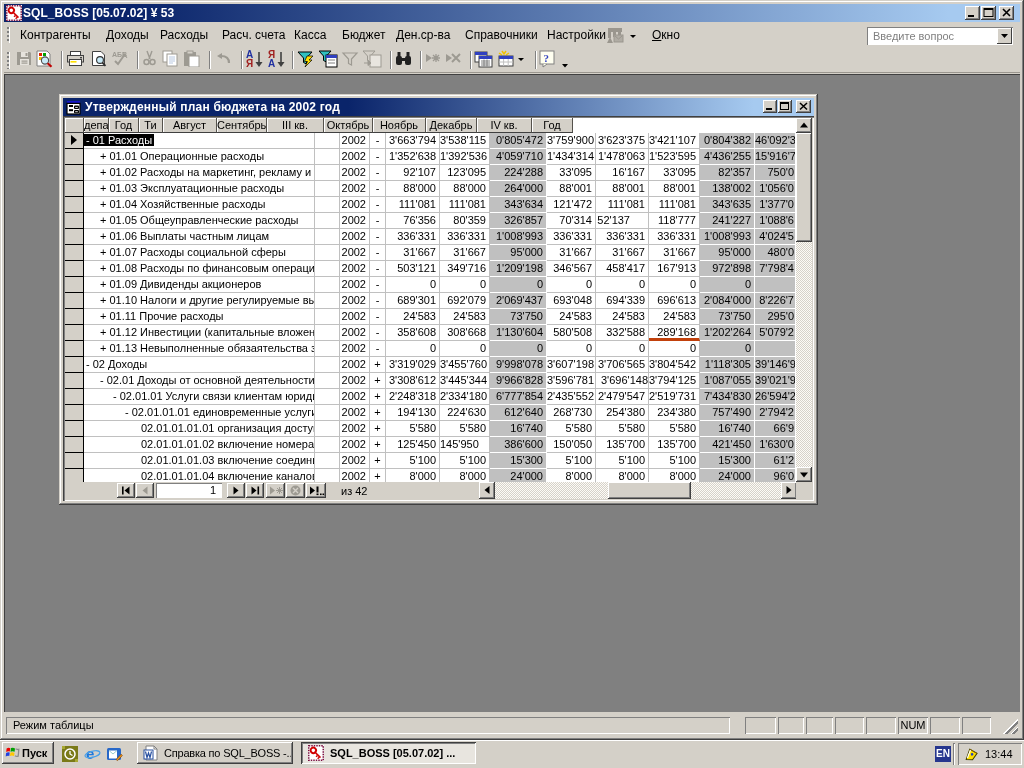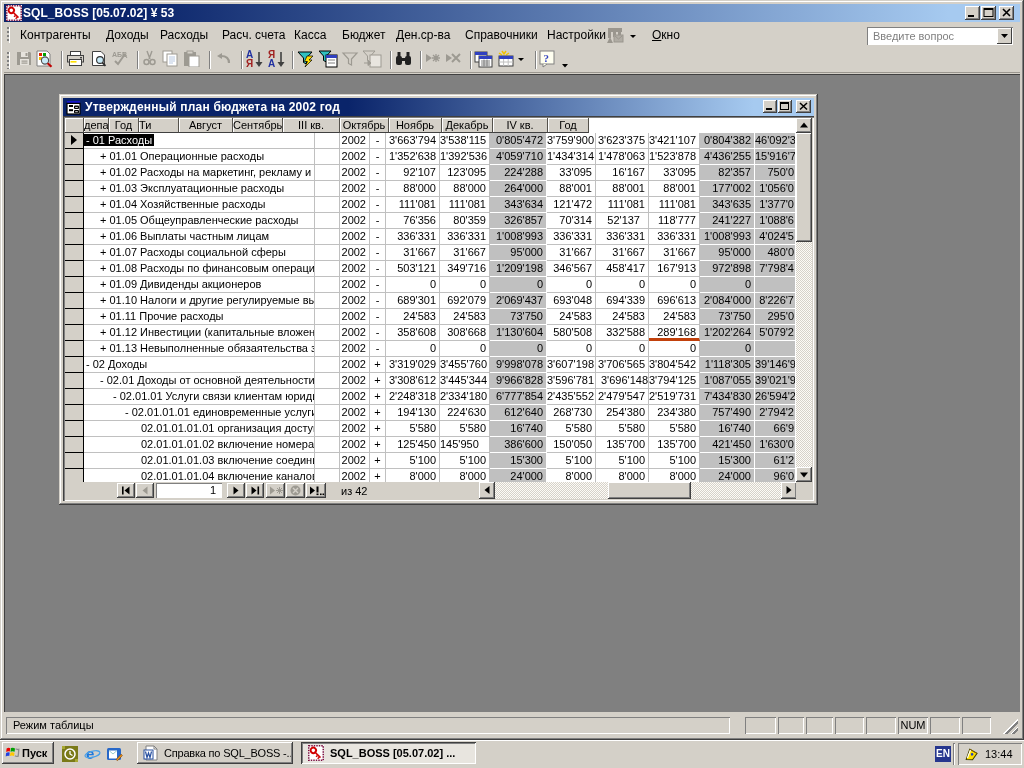--- a/index.html
+++ b/index.html
@@ -367,21 +367,21 @@
       <path d="M5.5 4 L5.5 12 L10.5 8 Z" fill="#000"></path>
     </svg>
   </div>
 <div class="abs" style="left:608px;top:482px;width:83px;height:17px;background:#d4d0c8;box-shadow:inset -1px -1px 0 #404040,inset 1px 1px 0 #fff,inset -2px -2px 0 #808080,inset 2px 2px 0 #d4d0c8"></div>
 <div class="abs" style="left:796px;top:482px;width:16px;height:17px;background:#d4d0c8"></div>
 <div class="abs" style="left:65px;top:118px;width:731px;height:364px;overflow:hidden;background:#fff">
     <div style="display:flex;height:15px">
       <div style="box-sizing:border-box;width:19px;height:15px;background:#d4d0c8;border-right:1px solid #55524c;border-bottom:1px solid #404040;box-shadow:inset 1px 1px 0 #fff;font-size:11px;line-height:14px;text-align:center;overflow:hidden;white-space:nowrap"></div>
       <div style="box-sizing:border-box;width:25px;height:15px;background:#d4d0c8;border-right:1px solid #55524c;border-bottom:1px solid #404040;box-shadow:inset 1px 1px 0 #fff;font-size:11px;line-height:14px;text-align:center;overflow:hidden;white-space:nowrap">депа</div>
       <div style="box-sizing:border-box;width:30px;height:15px;background:#d4d0c8;border-right:1px solid #55524c;border-bottom:1px solid #404040;box-shadow:inset 1px 1px 0 #fff;font-size:11px;line-height:14px;text-align:center;overflow:hidden;white-space:nowrap">Год</div>
-      <div style="box-sizing:border-box;width:40px;height:15px;background:#d4d0c8;border-right:1px solid #55524c;border-bottom:1px solid #404040;box-shadow:inset 1px 1px 0 #fff;font-size:11px;line-height:14px;overflow:hidden;white-space:nowrap">Ти</div>
+      <div style="box-sizing:border-box;width:24px;height:15px;background:#d4d0c8;border-right:1px solid #55524c;border-bottom:1px solid #404040;box-shadow:inset 1px 1px 0 #fff;font-size:11px;line-height:14px;text-align:center;overflow:hidden;white-space:nowrap">Ти</div>
       <div style="box-sizing:border-box;width:54px;height:15px;background:#d4d0c8;border-right:1px solid #55524c;border-bottom:1px solid #404040;box-shadow:inset 1px 1px 0 #fff;font-size:11px;line-height:14px;text-align:center;overflow:hidden;white-space:nowrap">Август</div>
       <div style="box-sizing:border-box;width:50px;height:15px;background:#d4d0c8;border-right:1px solid #55524c;border-bottom:1px solid #404040;box-shadow:inset 1px 1px 0 #fff;font-size:11px;line-height:14px;text-align:center;overflow:hidden;white-space:nowrap">Сентябрь</div>
       <div style="box-sizing:border-box;width:57px;height:15px;background:#d4d0c8;border-right:1px solid #55524c;border-bottom:1px solid #404040;box-shadow:inset 1px 1px 0 #fff;font-size:11px;line-height:14px;text-align:center;overflow:hidden;white-space:nowrap">III кв.</div>
       <div style="box-sizing:border-box;width:49px;height:15px;background:#d4d0c8;border-right:1px solid #55524c;border-bottom:1px solid #404040;box-shadow:inset 1px 1px 0 #fff;font-size:11px;line-height:14px;text-align:center;overflow:hidden;white-space:nowrap">Октябрь</div>
       <div style="box-sizing:border-box;width:53px;height:15px;background:#d4d0c8;border-right:1px solid #55524c;border-bottom:1px solid #404040;box-shadow:inset 1px 1px 0 #fff;font-size:11px;line-height:14px;text-align:center;overflow:hidden;white-space:nowrap">Ноябрь</div>
       <div style="box-sizing:border-box;width:51px;height:15px;background:#d4d0c8;border-right:1px solid #55524c;border-bottom:1px solid #404040;box-shadow:inset 1px 1px 0 #fff;font-size:11px;line-height:14px;text-align:center;overflow:hidden;white-space:nowrap">Декабрь</div>
       <div style="box-sizing:border-box;width:55px;height:15px;background:#d4d0c8;border-right:1px solid #55524c;border-bottom:1px solid #404040;box-shadow:inset 1px 1px 0 #fff;font-size:11px;line-height:14px;text-align:center;overflow:hidden;white-space:nowrap">IV кв.</div>
       <div style="box-sizing:border-box;width:41px;height:15px;background:#d4d0c8;border-right:1px solid #55524c;border-bottom:1px solid #404040;box-shadow:inset 1px 1px 0 #fff;font-size:11px;line-height:14px;text-align:center;overflow:hidden;white-space:nowrap">Год</div>
     </div>
     <div style="display:flex;height:16px">
@@ -407,21 +407,21 @@
       <div style="box-sizing:border-box;width:19px;background:#d4d0c8;border-right:1px solid #000;border-bottom:1px solid #000"></div>
       <div style="box-sizing:border-box;width:231px;background:#fff;border-right:1px solid #c0c0c0;border-bottom:1px solid #c0c0c0;font-size:11px;line-height:15px;white-space:nowrap;overflow:hidden;padding-left:16px">+ 01.01 Операционные расходы</div>
       <div style="box-sizing:border-box;width:25px;background:#fff;border-right:1px solid #c0c0c0;border-bottom:1px solid #c0c0c0"></div>
       <div style="box-sizing:border-box;width:30px;background:#fff;border-right:1px solid #c0c0c0;border-bottom:1px solid #c0c0c0;font-size:11px;line-height:15px;text-align:right;padding-right:3px">2002</div>
       <div style="box-sizing:border-box;width:16px;background:#fff;border-right:1px solid #c0c0c0;border-bottom:1px solid #c0c0c0;font-size:11px;line-height:15px;text-align:center">-</div>
       <div style="box-sizing:border-box;width:54px;background:#fff;border-right:1px solid #c0c0c0;border-bottom:1px solid #c0c0c0;font-size:11px;line-height:15px;text-align:right;padding-right:3px;overflow:hidden">1'352'638</div>
       <div style="box-sizing:border-box;width:50px;background:#fff;border-right:1px solid #c0c0c0;border-bottom:1px solid #c0c0c0;font-size:11px;line-height:15px;text-align:right;padding-right:3px;overflow:hidden">1'392'536</div>
       <div style="box-sizing:border-box;width:57px;background:#c0c0c0;border-right:1px solid #fff;border-bottom:1px solid #fff;font-size:11px;line-height:15px;text-align:right;padding-right:3px;overflow:hidden">4'059'710</div>
       <div style="box-sizing:border-box;width:49px;background:#fff;border-right:1px solid #c0c0c0;border-bottom:1px solid #c0c0c0;font-size:11px;line-height:15px;text-align:right;padding-right:3px;overflow:hidden">1'434'314</div>
       <div style="box-sizing:border-box;width:53px;background:#fff;border-right:1px solid #c0c0c0;border-bottom:1px solid #c0c0c0;font-size:11px;line-height:15px;text-align:right;padding-right:3px;overflow:hidden">1'478'063</div>
-      <div style="box-sizing:border-box;width:51px;background:#fff;border-right:1px solid #c0c0c0;border-bottom:1px solid #c0c0c0;font-size:11px;line-height:15px;text-align:right;padding-right:3px;overflow:hidden">1'523'878</div>
+      <div style="box-sizing:border-box;width:51px;background:#fff;border-right:1px solid #c0c0c0;border-bottom:1px solid #c0c0c0;font-size:11px;line-height:15px;text-align:right;padding-right:3px;overflow:hidden">1'523'595</div>
       <div style="box-sizing:border-box;width:55px;background:#c0c0c0;border-right:1px solid #fff;border-bottom:1px solid #fff;font-size:11px;line-height:15px;text-align:right;padding-right:3px;overflow:hidden">4'436'255</div>
       <div style="box-sizing:border-box;width:41px;background:#c0c0c0;border-right:1px solid #fff;border-bottom:1px solid #fff;font-size:11px;line-height:15px;text-align:right;padding-right:1px;overflow:hidden">15'916'7</div>
     </div>
     <div style="display:flex;height:16px">
       <div style="box-sizing:border-box;width:19px;background:#d4d0c8;border-right:1px solid #000;border-bottom:1px solid #000"></div>
       <div style="box-sizing:border-box;width:231px;background:#fff;border-right:1px solid #c0c0c0;border-bottom:1px solid #c0c0c0;font-size:11px;line-height:15px;white-space:nowrap;overflow:hidden;padding-left:16px">+ 01.02 Расходы на маркетинг, рекламу и инф</div>
       <div style="box-sizing:border-box;width:25px;background:#fff;border-right:1px solid #c0c0c0;border-bottom:1px solid #c0c0c0"></div>
       <div style="box-sizing:border-box;width:30px;background:#fff;border-right:1px solid #c0c0c0;border-bottom:1px solid #c0c0c0;font-size:11px;line-height:15px;text-align:right;padding-right:3px">2002</div>
       <div style="box-sizing:border-box;width:16px;background:#fff;border-right:1px solid #c0c0c0;border-bottom:1px solid #c0c0c0;font-size:11px;line-height:15px;text-align:center">-</div>
       <div style="box-sizing:border-box;width:54px;background:#fff;border-right:1px solid #c0c0c0;border-bottom:1px solid #c0c0c0;font-size:11px;line-height:15px;text-align:right;padding-right:3px;overflow:hidden">92'107</div>
@@ -438,21 +438,21 @@
       <div style="box-sizing:border-box;width:231px;background:#fff;border-right:1px solid #c0c0c0;border-bottom:1px solid #c0c0c0;font-size:11px;line-height:15px;white-space:nowrap;overflow:hidden;padding-left:16px">+ 01.03 Эксплуатационные расходы</div>
       <div style="box-sizing:border-box;width:25px;background:#fff;border-right:1px solid #c0c0c0;border-bottom:1px solid #c0c0c0"></div>
       <div style="box-sizing:border-box;width:30px;background:#fff;border-right:1px solid #c0c0c0;border-bottom:1px solid #c0c0c0;font-size:11px;line-height:15px;text-align:right;padding-right:3px">2002</div>
       <div style="box-sizing:border-box;width:16px;background:#fff;border-right:1px solid #c0c0c0;border-bottom:1px solid #c0c0c0;font-size:11px;line-height:15px;text-align:center">-</div>
       <div style="box-sizing:border-box;width:54px;background:#fff;border-right:1px solid #c0c0c0;border-bottom:1px solid #c0c0c0;font-size:11px;line-height:15px;text-align:right;padding-right:3px;overflow:hidden">88'000</div>
       <div style="box-sizing:border-box;width:50px;background:#fff;border-right:1px solid #c0c0c0;border-bottom:1px solid #c0c0c0;font-size:11px;line-height:15px;text-align:right;padding-right:3px;overflow:hidden">88'000</div>
       <div style="box-sizing:border-box;width:57px;background:#c0c0c0;border-right:1px solid #fff;border-bottom:1px solid #fff;font-size:11px;line-height:15px;text-align:right;padding-right:3px;overflow:hidden">264'000</div>
       <div style="box-sizing:border-box;width:49px;background:#fff;border-right:1px solid #c0c0c0;border-bottom:1px solid #c0c0c0;font-size:11px;line-height:15px;text-align:right;padding-right:3px;overflow:hidden">88'001</div>
       <div style="box-sizing:border-box;width:53px;background:#fff;border-right:1px solid #c0c0c0;border-bottom:1px solid #c0c0c0;font-size:11px;line-height:15px;text-align:right;padding-right:3px;overflow:hidden">88'001</div>
       <div style="box-sizing:border-box;width:51px;background:#fff;border-right:1px solid #c0c0c0;border-bottom:1px solid #c0c0c0;font-size:11px;line-height:15px;text-align:right;padding-right:3px;overflow:hidden">88'001</div>
-      <div style="box-sizing:border-box;width:55px;background:#c0c0c0;border-right:1px solid #fff;border-bottom:1px solid #fff;font-size:11px;line-height:15px;text-align:right;padding-right:3px;overflow:hidden">177'002</div>
+      <div style="box-sizing:border-box;width:55px;background:#c0c0c0;border-right:1px solid #fff;border-bottom:1px solid #fff;font-size:11px;line-height:15px;text-align:right;padding-right:3px;overflow:hidden">138'002</div>
       <div style="box-sizing:border-box;width:41px;background:#c0c0c0;border-right:1px solid #fff;border-bottom:1px solid #fff;font-size:11px;line-height:15px;text-align:right;padding-right:1px;overflow:hidden">1'056'0</div>
     </div>
     <div style="display:flex;height:16px">
       <div style="box-sizing:border-box;width:19px;background:#d4d0c8;border-right:1px solid #000;border-bottom:1px solid #000"></div>
       <div style="box-sizing:border-box;width:231px;background:#fff;border-right:1px solid #c0c0c0;border-bottom:1px solid #c0c0c0;font-size:11px;line-height:15px;white-space:nowrap;overflow:hidden;padding-left:16px">+ 01.04 Хозяйственные расходы</div>
       <div style="box-sizing:border-box;width:25px;background:#fff;border-right:1px solid #c0c0c0;border-bottom:1px solid #c0c0c0"></div>
       <div style="box-sizing:border-box;width:30px;background:#fff;border-right:1px solid #c0c0c0;border-bottom:1px solid #c0c0c0;font-size:11px;line-height:15px;text-align:right;padding-right:3px">2002</div>
       <div style="box-sizing:border-box;width:16px;background:#fff;border-right:1px solid #c0c0c0;border-bottom:1px solid #c0c0c0;font-size:11px;line-height:15px;text-align:center">-</div>
       <div style="box-sizing:border-box;width:54px;background:#fff;border-right:1px solid #c0c0c0;border-bottom:1px solid #c0c0c0;font-size:11px;line-height:15px;text-align:right;padding-right:3px;overflow:hidden">111'081</div>
       <div style="box-sizing:border-box;width:50px;background:#fff;border-right:1px solid #c0c0c0;border-bottom:1px solid #c0c0c0;font-size:11px;line-height:15px;text-align:right;padding-right:3px;overflow:hidden">111'081</div>
@@ -466,21 +466,21 @@
     <div style="display:flex;height:16px">
       <div style="box-sizing:border-box;width:19px;background:#d4d0c8;border-right:1px solid #000;border-bottom:1px solid #000"></div>
       <div style="box-sizing:border-box;width:231px;background:#fff;border-right:1px solid #c0c0c0;border-bottom:1px solid #c0c0c0;font-size:11px;line-height:15px;white-space:nowrap;overflow:hidden;padding-left:16px">+ 01.05 Общеуправленческие расходы</div>
       <div style="box-sizing:border-box;width:25px;background:#fff;border-right:1px solid #c0c0c0;border-bottom:1px solid #c0c0c0"></div>
       <div style="box-sizing:border-box;width:30px;background:#fff;border-right:1px solid #c0c0c0;border-bottom:1px solid #c0c0c0;font-size:11px;line-height:15px;text-align:right;padding-right:3px">2002</div>
       <div style="box-sizing:border-box;width:16px;background:#fff;border-right:1px solid #c0c0c0;border-bottom:1px solid #c0c0c0;font-size:11px;line-height:15px;text-align:center">-</div>
       <div style="box-sizing:border-box;width:54px;background:#fff;border-right:1px solid #c0c0c0;border-bottom:1px solid #c0c0c0;font-size:11px;line-height:15px;text-align:right;padding-right:3px;overflow:hidden">76'356</div>
       <div style="box-sizing:border-box;width:50px;background:#fff;border-right:1px solid #c0c0c0;border-bottom:1px solid #c0c0c0;font-size:11px;line-height:15px;text-align:right;padding-right:3px;overflow:hidden">80'359</div>
       <div style="box-sizing:border-box;width:57px;background:#c0c0c0;border-right:1px solid #fff;border-bottom:1px solid #fff;font-size:11px;line-height:15px;text-align:right;padding-right:3px;overflow:hidden">326'857</div>
       <div style="box-sizing:border-box;width:49px;background:#fff;border-right:1px solid #c0c0c0;border-bottom:1px solid #c0c0c0;font-size:11px;line-height:15px;text-align:right;padding-right:3px;overflow:hidden">70'314</div>
-      <div style="box-sizing:border-box;width:53px;background:#fff;border-right:1px solid #c0c0c0;border-bottom:1px solid #c0c0c0;font-size:11px;line-height:15px;text-align:right;padding-right:8px;overflow:hidden">52'137</div>
+      <div style="box-sizing:border-box;width:53px;background:#fff;border-right:1px solid #c0c0c0;border-bottom:1px solid #c0c0c0;font-size:11px;line-height:15px;text-align:right;padding-right:18px;overflow:hidden">52'137</div>
       <div style="box-sizing:border-box;width:51px;background:#fff;border-right:1px solid #c0c0c0;border-bottom:1px solid #c0c0c0;font-size:11px;line-height:15px;text-align:right;padding-right:3px;overflow:hidden">118'777</div>
       <div style="box-sizing:border-box;width:55px;background:#c0c0c0;border-right:1px solid #fff;border-bottom:1px solid #fff;font-size:11px;line-height:15px;text-align:right;padding-right:3px;overflow:hidden">241'227</div>
       <div style="box-sizing:border-box;width:41px;background:#c0c0c0;border-right:1px solid #fff;border-bottom:1px solid #fff;font-size:11px;line-height:15px;text-align:right;padding-right:1px;overflow:hidden">1'088'6</div>
     </div>
     <div style="display:flex;height:16px">
       <div style="box-sizing:border-box;width:19px;background:#d4d0c8;border-right:1px solid #000;border-bottom:1px solid #000"></div>
       <div style="box-sizing:border-box;width:231px;background:#fff;border-right:1px solid #c0c0c0;border-bottom:1px solid #c0c0c0;font-size:11px;line-height:15px;white-space:nowrap;overflow:hidden;padding-left:16px">+ 01.06 Выплаты частным лицам</div>
       <div style="box-sizing:border-box;width:25px;background:#fff;border-right:1px solid #c0c0c0;border-bottom:1px solid #c0c0c0"></div>
       <div style="box-sizing:border-box;width:30px;background:#fff;border-right:1px solid #c0c0c0;border-bottom:1px solid #c0c0c0;font-size:11px;line-height:15px;text-align:right;padding-right:3px">2002</div>
       <div style="box-sizing:border-box;width:16px;background:#fff;border-right:1px solid #c0c0c0;border-bottom:1px solid #c0c0c0;font-size:11px;line-height:15px;text-align:center">-</div>

